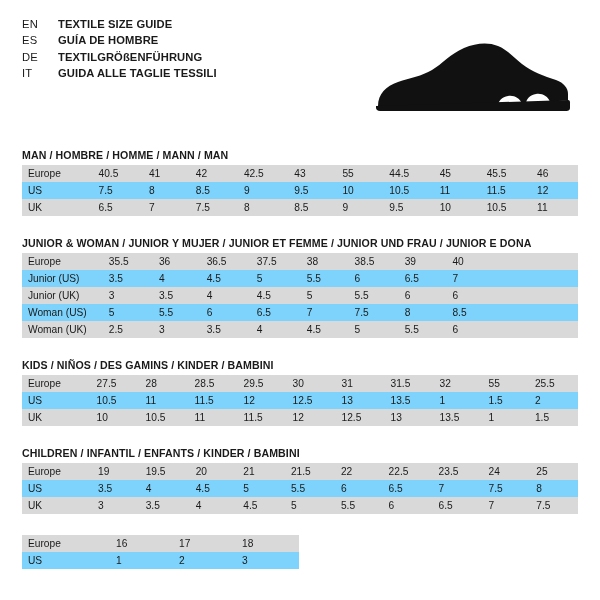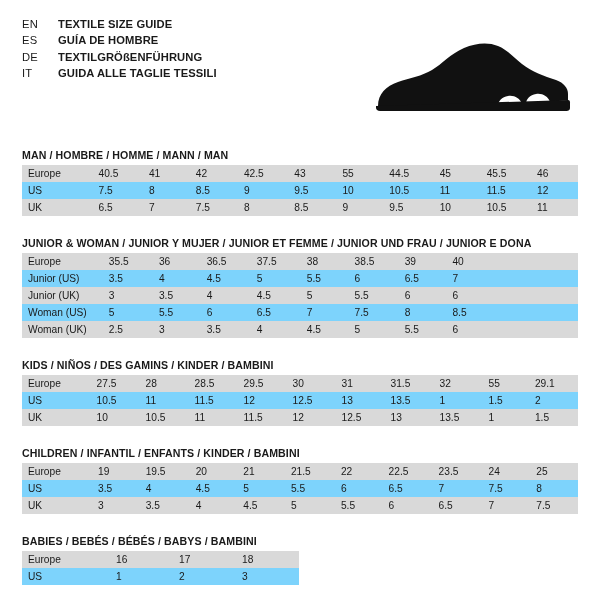--- a/index.html
+++ b/index.html
@@ -266,21 +266,21 @@
           <td class="rowlabel">Europe</td>
           <td class="cell">27.5</td>
           <td class="cell">28</td>
           <td class="cell">28.5</td>
           <td class="cell">29.5</td>
           <td class="cell">30</td>
           <td class="cell">31</td>
           <td class="cell">31.5</td>
           <td class="cell">32</td>
           <td class="cell">55</td>
-          <td class="cell">29.1</td>
+          <td class="cell">25.5</td>
         </tr>
         <tr class="plain">
           <td class="rowlabel">US</td>
           <td class="cell">10.5</td>
           <td class="cell">11</td>
           <td class="cell">11.5</td>
           <td class="cell">12</td>
           <td class="cell">12.5</td>
           <td class="cell">13</td>
           <td class="cell">13.5</td>
@@ -346,21 +346,20 @@
           <td class="cell">6</td>
           <td class="cell">6.5</td>
           <td class="cell">7</td>
           <td class="cell">7.5</td>
         </tr>
       </tbody>
     </table>
   </div>
 
   <div class="group">
-    <div class="group-title">BABIES / BEBÉS / BÉBÉS / BABYS / BAMBINI</div>
     <table class="size babies">
       <tbody>
         <tr class="shaded">
           <td class="rowlabel">Europe</td>
           <td class="cell">16</td>
           <td class="cell">17</td>
           <td class="cell">18</td>
         </tr>
         <tr class="plain">
           <td class="rowlabel">US</td>

